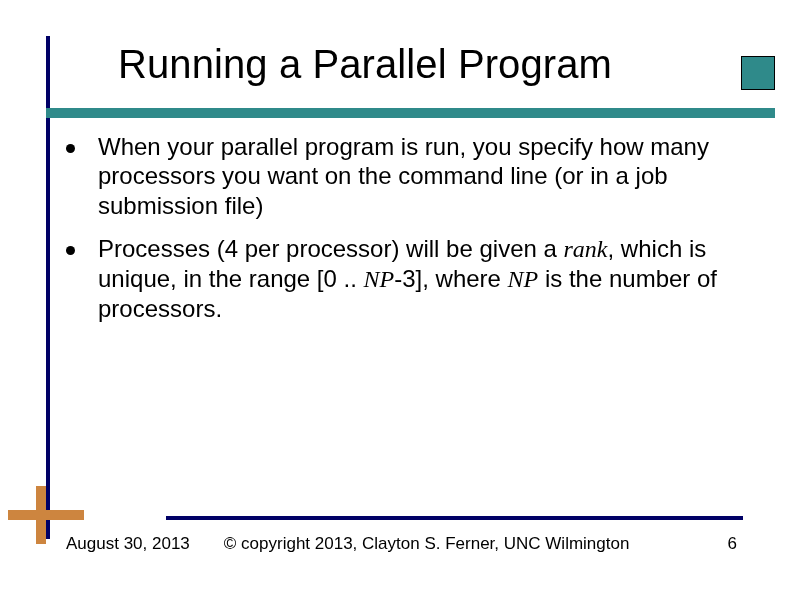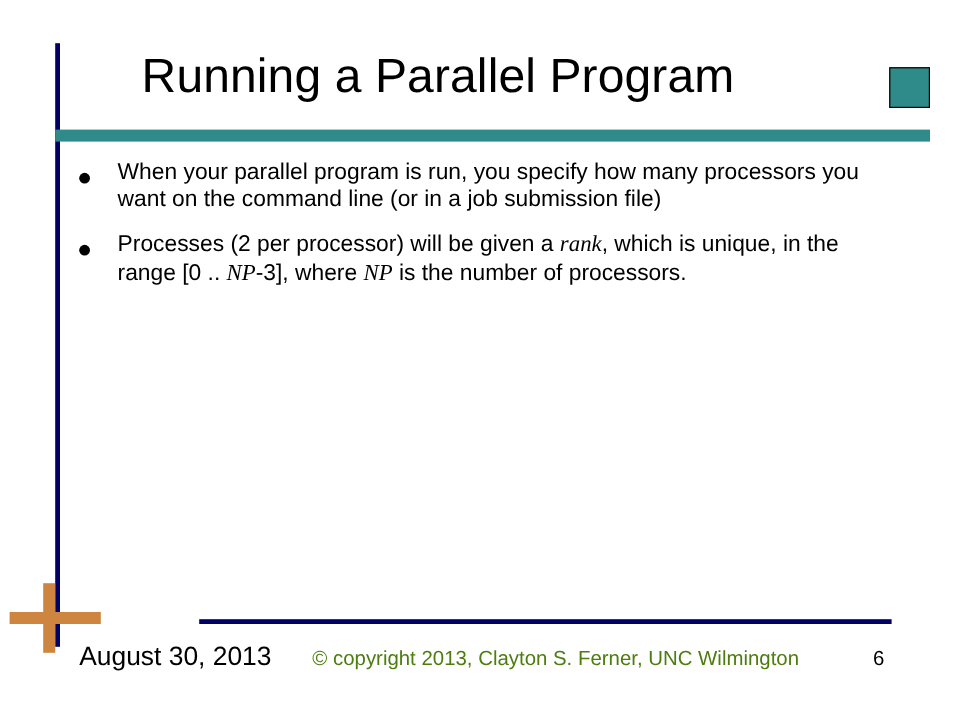--- a/index.html
+++ b/index.html
@@ -70,21 +70,21 @@
     top: 132px;
   }
   ul.bullets {
     list-style: none;
     margin: 0;
     padding: 0;
   }
   ul.bullets > li {
     position: relative;
     padding-left: 34px;
-    font-size: 19px;
+    font-size: 24px;
     line-height: 1.22;
     color: #000;
     margin-bottom: 14px;
   }
   ul.bullets > li::before {
     content: "";
     position: absolute;
     left: 2px;
     top: 12px;
     width: 9px;
@@ -123,26 +123,26 @@
   
   .footer {
     position: absolute;
     left: 66px;
     right: 40px;
     top: 534px;
     display: flex;
     align-items: baseline;
   }
   .footer-date {
-    font-size: 22px;
+    font-size: 17px;
     color: #000;
   }
   .footer-copy {
     font-size: 17px;
-    color: #4d7c0f;
+    color: #000000;
     margin-left: 34px;
   }
   .footer-page {
     font-size: 17px;
     color: #000;
     margin-left: auto;
     padding-right: 6px;
   }
 </style>
 </head>
@@ -153,21 +153,21 @@
   <div class="side-accent"></div>
 
   <div class="title">Running a Parallel Program</div>
 
   <div class="left-rule"></div>
   <div class="title-sep"></div>
 
   <div class="body">
     <ul class="bullets" id="bullets">
         <li><span>When your parallel program is run, you specify how many processors you want on the command line (or in a job submission file)</span></li>
-        <li><span>Processes (2 per processor) will be given a </span><em>rank</em><span>, which is unique, in the range [0 .. </span><em>NP</em><span>-3], where </span><em>NP</em><span> is the number of processors.</span></li>
+        <li><span>Processes (4 per processor) will be given a </span><em>rank</em><span>, which is unique, in the range [0 .. </span><em>NP</em><span>-3], where </span><em>NP</em><span> is the number of processors.</span></li>
       </ul>
   </div>
 
   <div class="footer-sep"></div>
   <div class="cross-v"></div>
   <div class="cross-h"></div>
 
   <div class="footer">
     <span class="footer-date">August 30, 2013</span>
     <span class="footer-copy">© copyright 2013, Clayton S. Ferner, UNC Wilmington</span>

